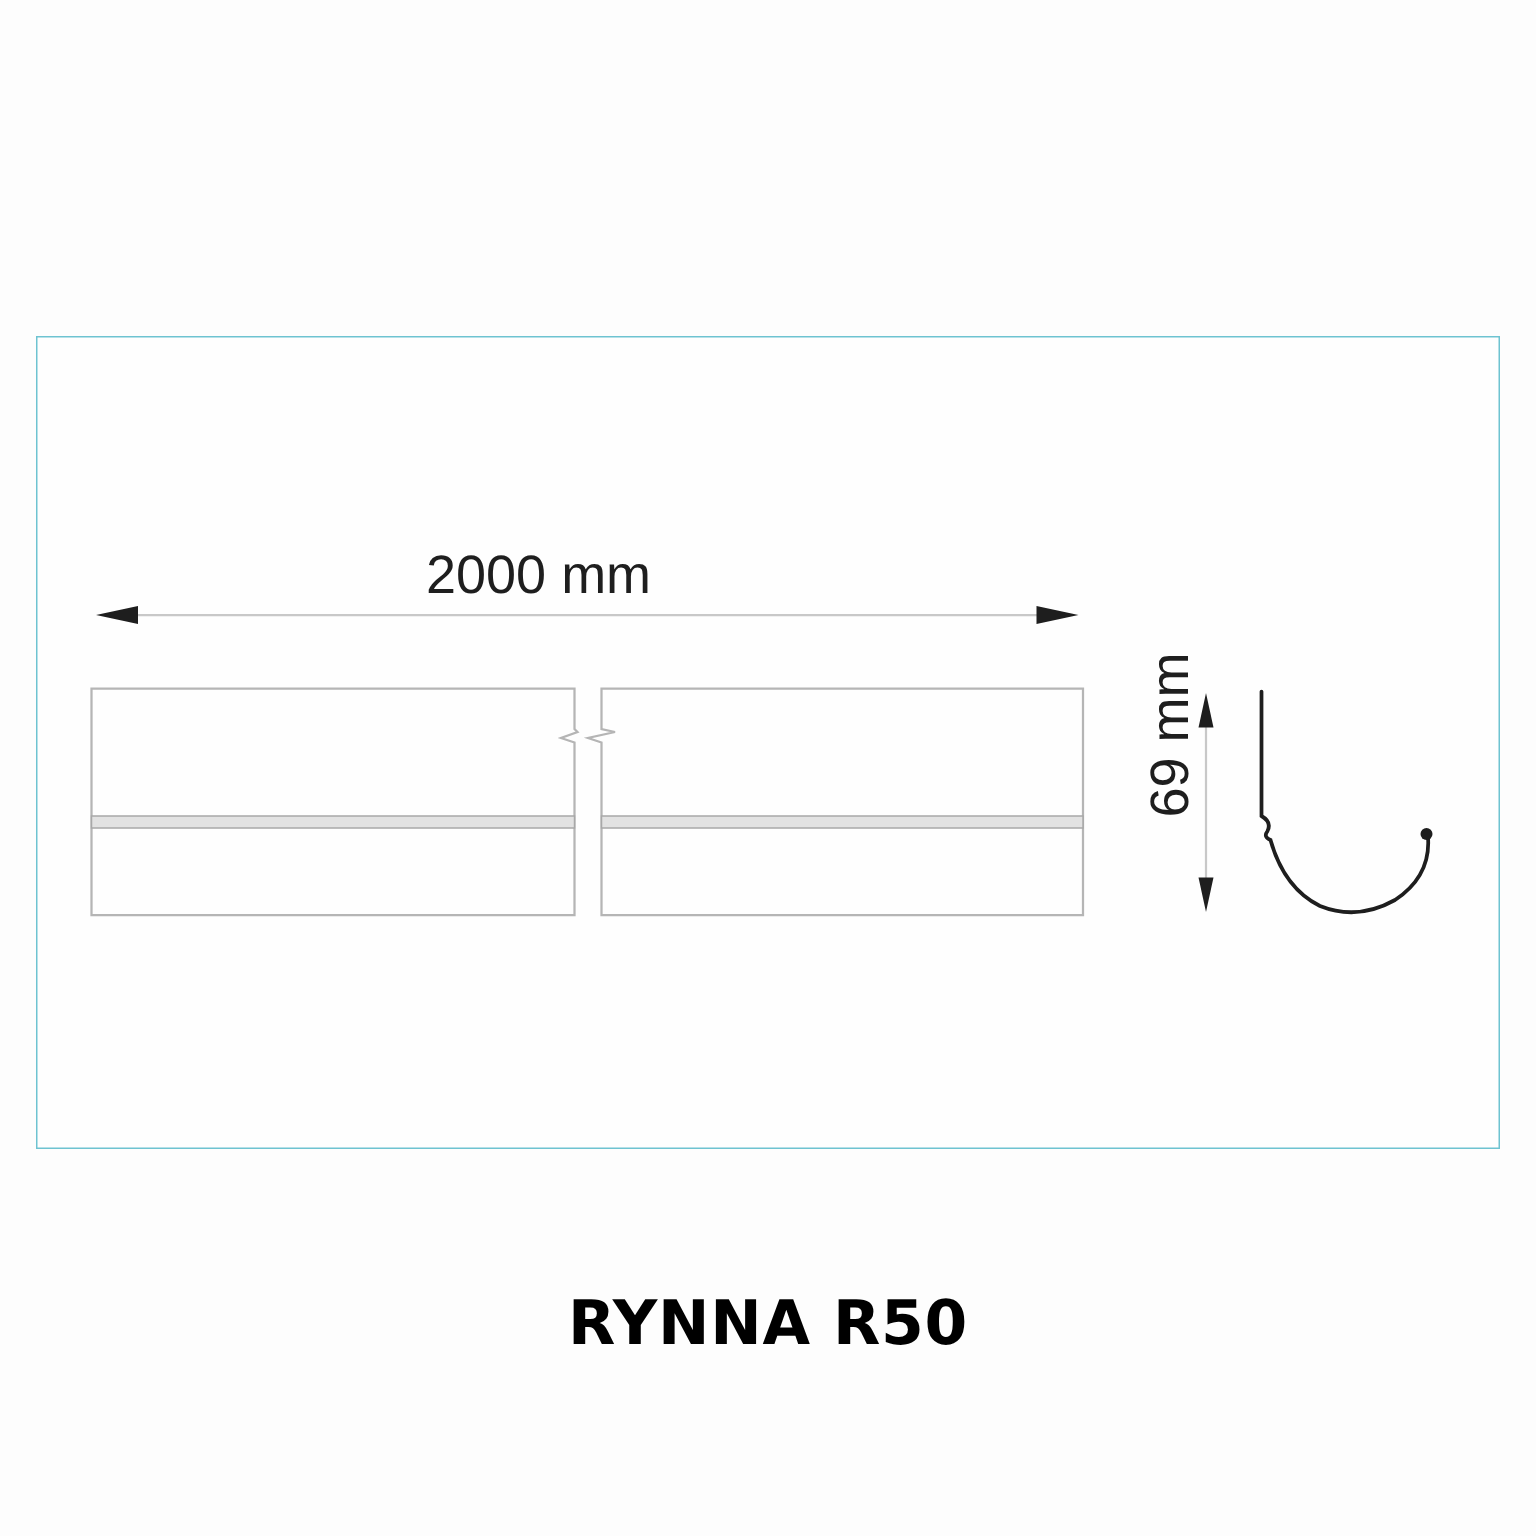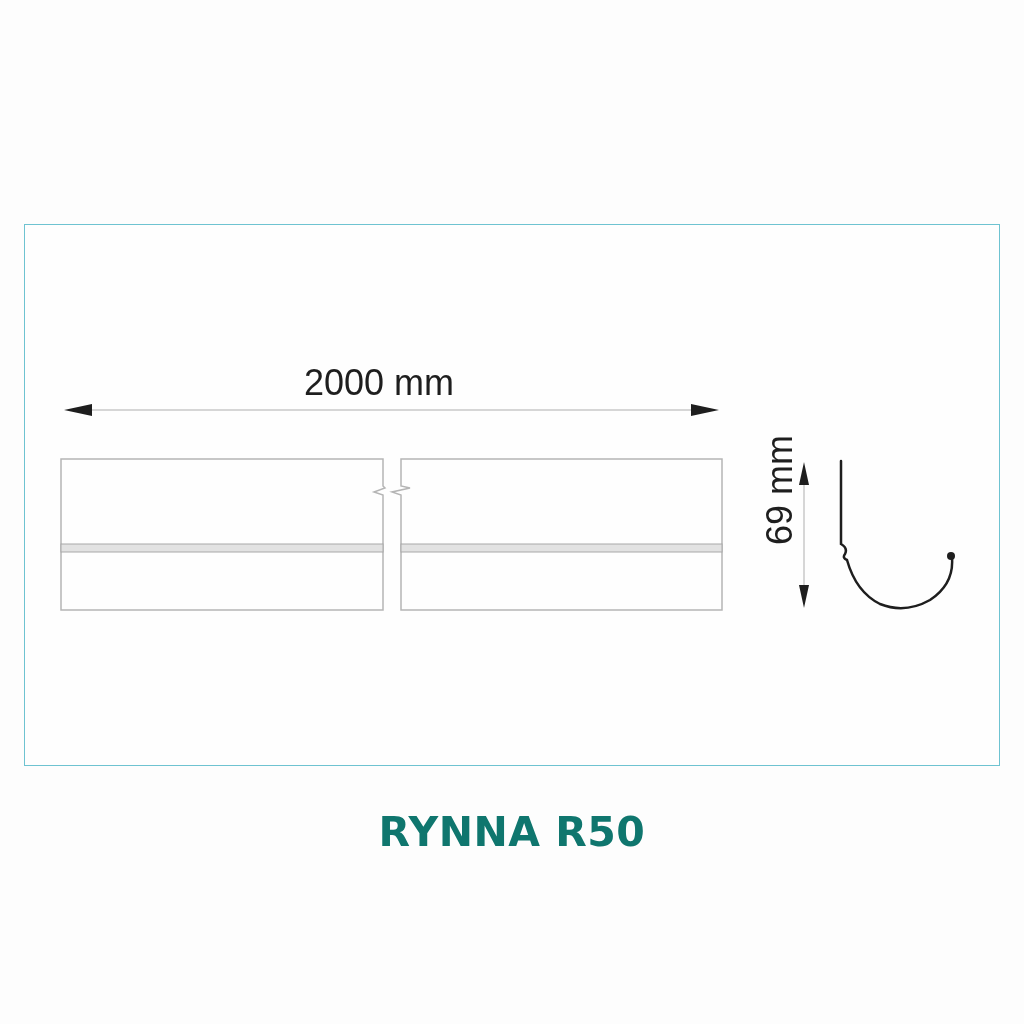--- a/index.html
+++ b/index.html
@@ -1,22 +1,22 @@
 <!DOCTYPE html>
 <html><head>
 <meta charset="utf-8">
 <style>
   html, body { margin:0; padding:0; }
   body { width:1024px; height:1024px; background:#fdfdfd; position:relative; overflow:hidden; font-family:"Liberation Sans", sans-serif; }
   .frame { position:absolute; left:24px; top:224px; width:976px; height:542px; border:1.5px solid #6ec3d1; box-sizing:border-box; background:#fefefe; }
   svg.drawing { position:absolute; left:0; top:0; }
   .dim-text { position:absolute; font-family:"Liberation Sans", sans-serif; color:#1e1e1e; font-size:36px; }
-  .dim-h { left:304px; top:362px; }
+  .dim-h { left:284px; top:362px; }
   .dim-v { left:780px; top:490px; transform:translate(-50%,-50%) rotate(-90deg); white-space:nowrap; }
-  .title { position:absolute; left:0; width:1024px; top:808px; text-align:center; font-family:"DejaVu Sans", sans-serif; font-weight:bold; font-size:41px; color:#0f766e; letter-spacing:0.5px; }
+  .title { position:absolute; left:0; width:1024px; top:858px; text-align:center; font-family:"DejaVu Sans", sans-serif; font-weight:bold; font-size:41px; color:#000000; letter-spacing:0.5px; }
 </style>
 </head>
 <body>
 
 <div class="frame"></div>
 
 <svg class="drawing" width="1024" height="1024">
 
   <g>
     <line x1="80" y1="410" x2="700" y2="410" stroke="#c8c8c8" stroke-width="1.5"></line>

